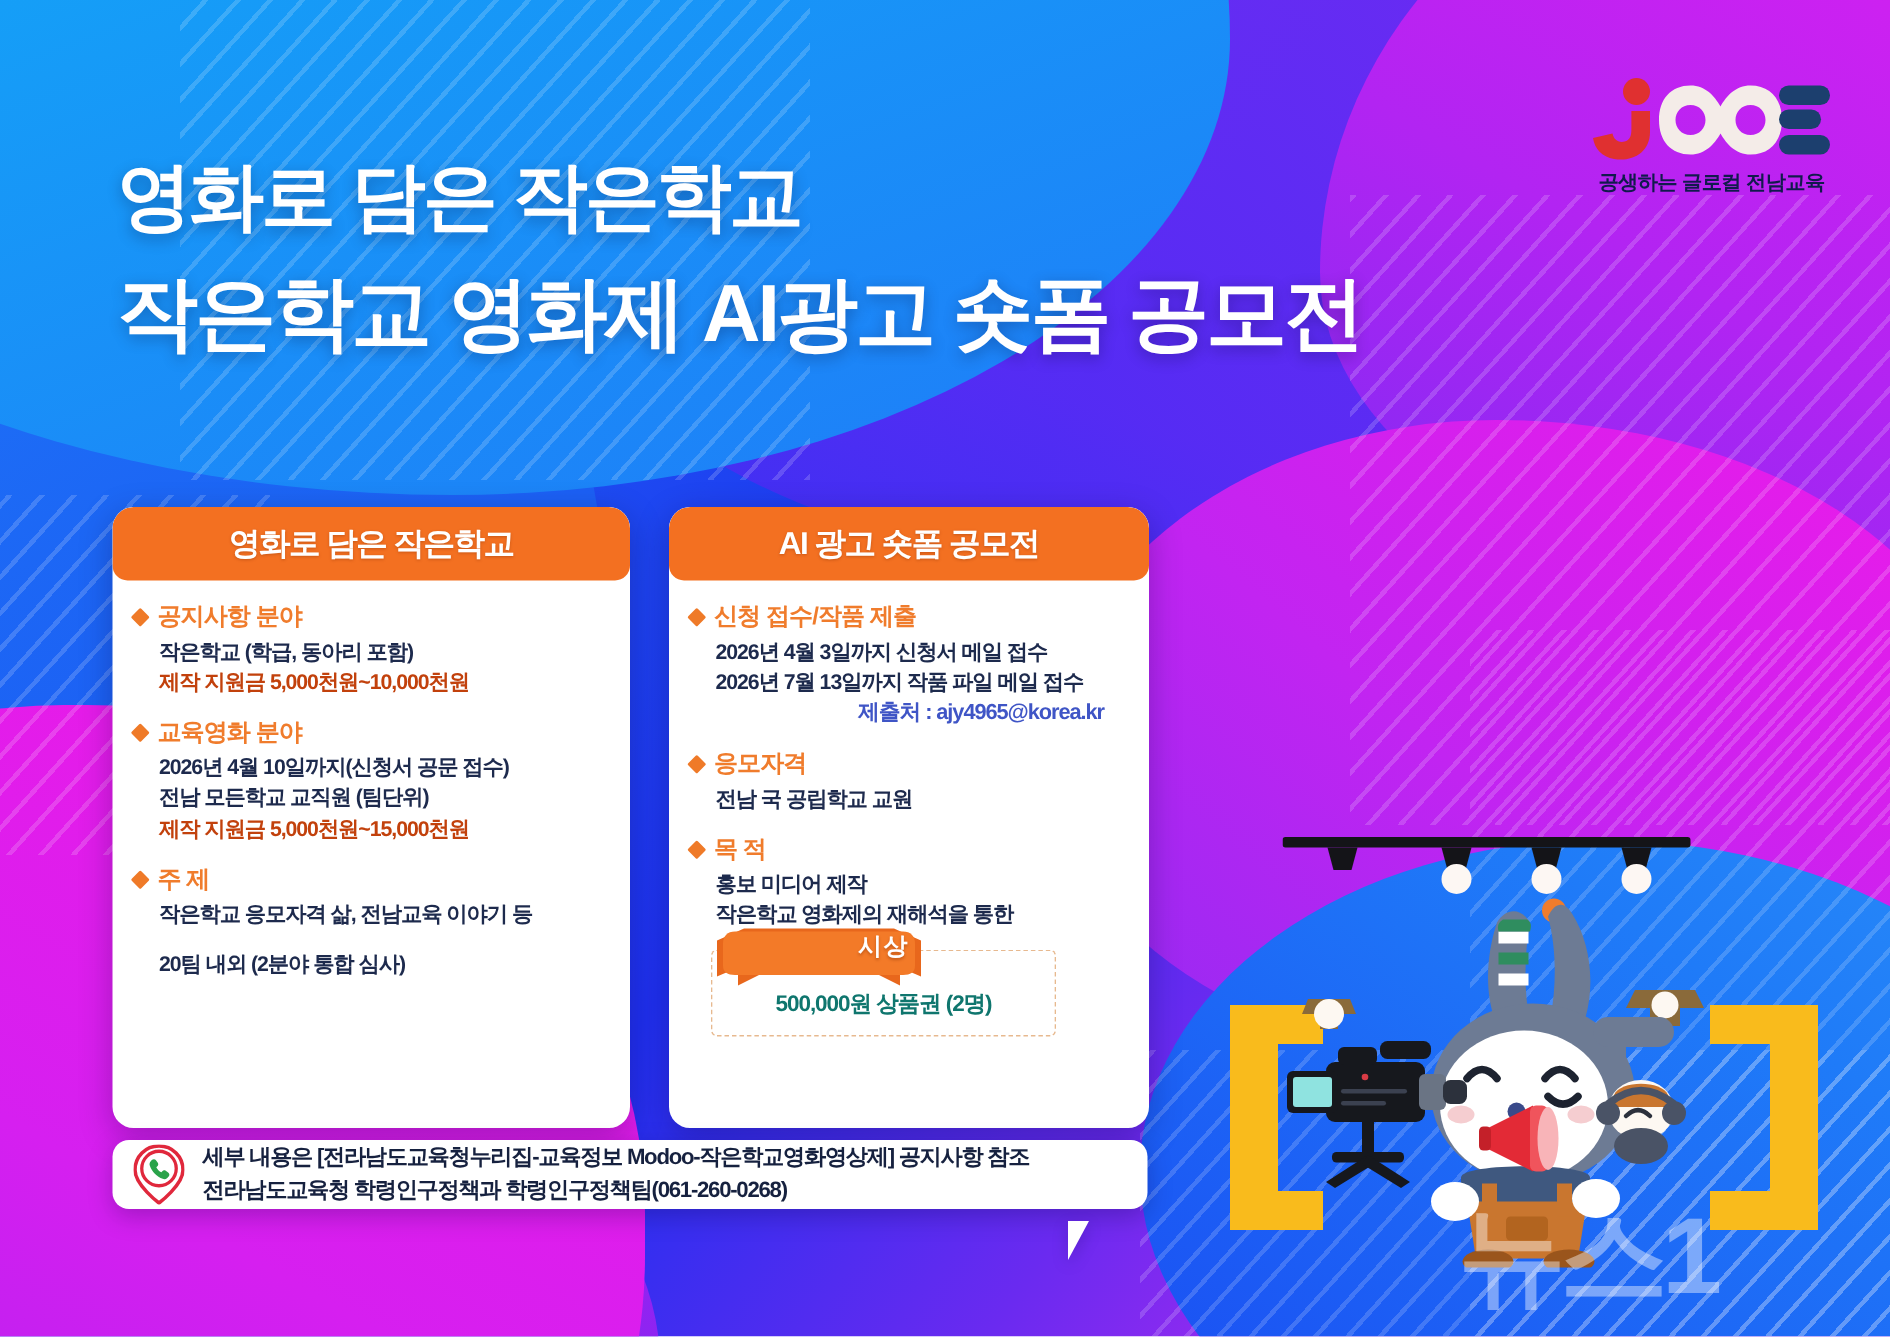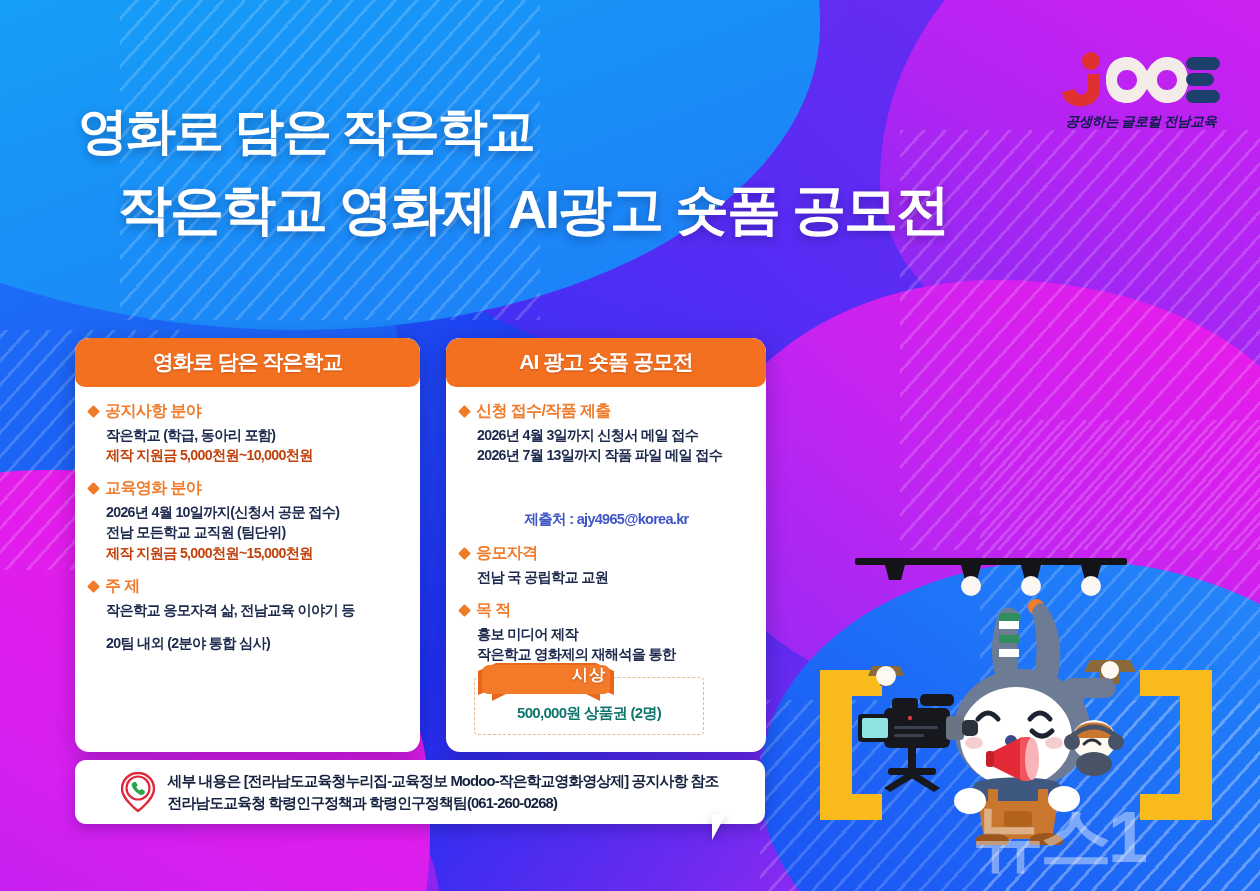--- a/index.html
+++ b/index.html
@@ -91,32 +91,32 @@
   .logo-mark {
     position: relative; height: 56px;
     display: flex; align-items: center; justify-content: center;
   }
   .logo-j { display:block; }
   .logo-inf { display:block; margin: 0 -4px; }
   .logo-e { display:block; }
   .logo-tag {
     margin-top: 5px;
     font-size: 13.5px; font-weight: 700; color: #111a4d;
-    letter-spacing: -.4px; white-space: nowrap; font-style: italic;
+    letter-spacing: -.4px; white-space: nowrap;
   }
 
   
   .headline { position: absolute; left: 78px; top: 102px; }
   .headline .line {
     color: #ffffff; font-weight: 800;
     letter-spacing: -2px; line-height: 1.16;
     text-shadow: 0 3px 10px rgba(0,0,40,.30);
   }
   .headline .line1 { font-size: 50px; }
-  .headline .line2 { font-size: 54px; margin-top: 18px; margin-left: 40px; }
+  .headline .line2 { font-size: 54px; margin-top: 18px; }
 
   
   .card {
     position: absolute;
     background: #ffffff;
     border-radius: 14px;
     box-shadow: 0 6px 22px rgba(10,0,60,.28);
     overflow: hidden;
   }
   .card-left  { left: 75px;  top: 338px; width: 345px; height: 414px; }
@@ -147,21 +147,21 @@
     background: #ef7a28; transform: rotate(45deg);
     border-radius: 1px;
   }
   .sec-lines { padding-left: 17px; }
   .sec-lines p {
     font-size: 14.2px; font-weight: 700;
     color: #1d2a4d; letter-spacing: -.7px;
     line-height: 1.42; white-space: nowrap;
   }
   .sec-lines p.accent { color: #c2410c; }
-  .sec-lines p.center { text-align: center; padding-right: 14px; margin-top: 44px; }
+  .sec-lines p.center { text-align: right; padding-right: 14px; }
   .sec-lines p.email  { color: #3f55c6; font-size: 14.5px; }
 
   
   .award { position: relative; margin: 4px 0 0 14px; width: 230px; }
   .award-box {
     border: 1px dashed #e7b98f;
     border-radius: 4px;
     padding: 26px 0 11px;
     text-align: center;
   }
@@ -176,26 +176,25 @@
   .ribbon-label {
     position: absolute; left: 0; top: 4px; width: 128px;
     text-align: right; color: #ffffff;
     font-size: 16px; font-weight: 800; letter-spacing: 1px;
     text-shadow: 0 1px 2px rgba(120,40,0,.4);
   }
 
   
   .note {
     position: absolute; left: 75px; top: 760px;
-    width: 690px; height: 64px;
+    width: 690px; height: 46px;
     background: #ffffff; border-radius: 11px;
     box-shadow: 0 5px 16px rgba(10,0,60,.26);
     display: flex; align-items: center; gap: 12px;
     padding: 0 14px;
-    justify-content: center;
   }
   .note-lines p {
     font-size: 14.8px; font-weight: 800;
     color: #16213f; letter-spacing: -.85px;
     line-height: 1.5; white-space: nowrap;
   }
   .note-tail {
     position: absolute; left: 712px; top: 814px;
     width: 0; height: 0;
     border-left: 14px solid #ffffff;

